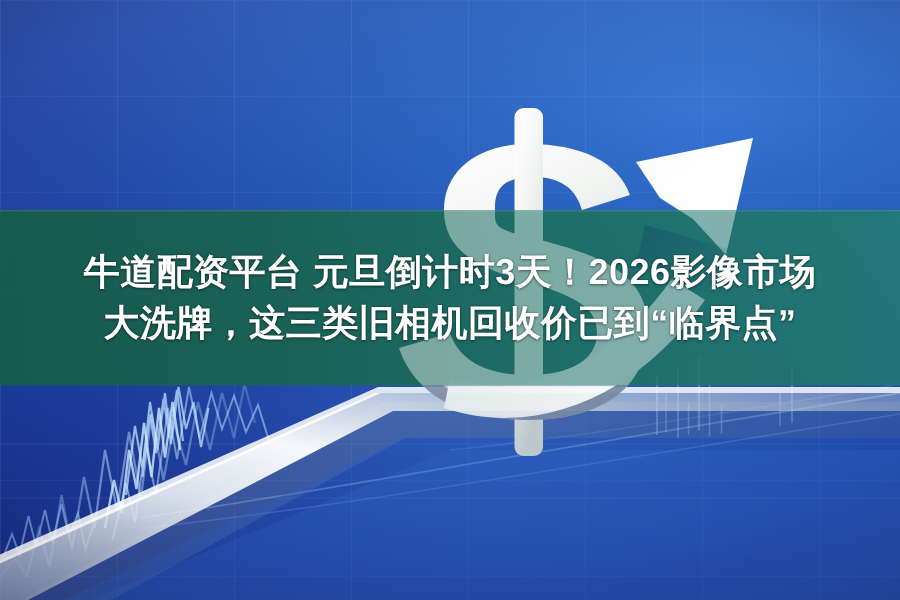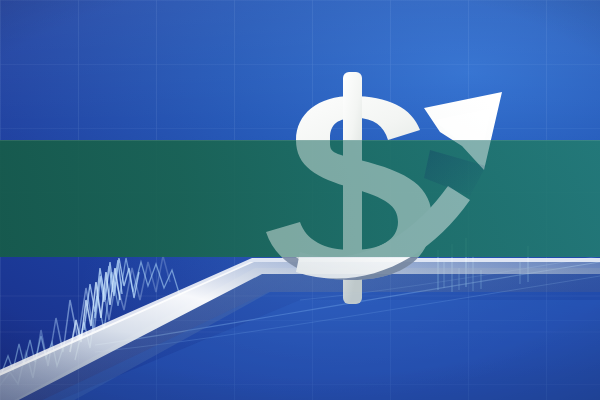--- a/index.html
+++ b/index.html
@@ -281,15 +281,17 @@
                  C 424 266, 356 292, 296 272 Z" fill="url(#arrowGrad)"></path>
       </g>
     </g>
 
     <path d="M430 150 L 486 166 L 470 196 L 424 178 Z" fill="url(#arrowShadow)" opacity=".5"></path>
   </svg>
 
   <div class="vignette"></div>
 
   <div class="headline">
+    <div class="hl-line">牛道配资平台 元旦倒计时3天！2026影像市场</div>
+    <div class="hl-line">大洗牌，这三类旧相机回收价已到“临界点”</div>
   </div>
 
 </div>
 
 </body></html>

